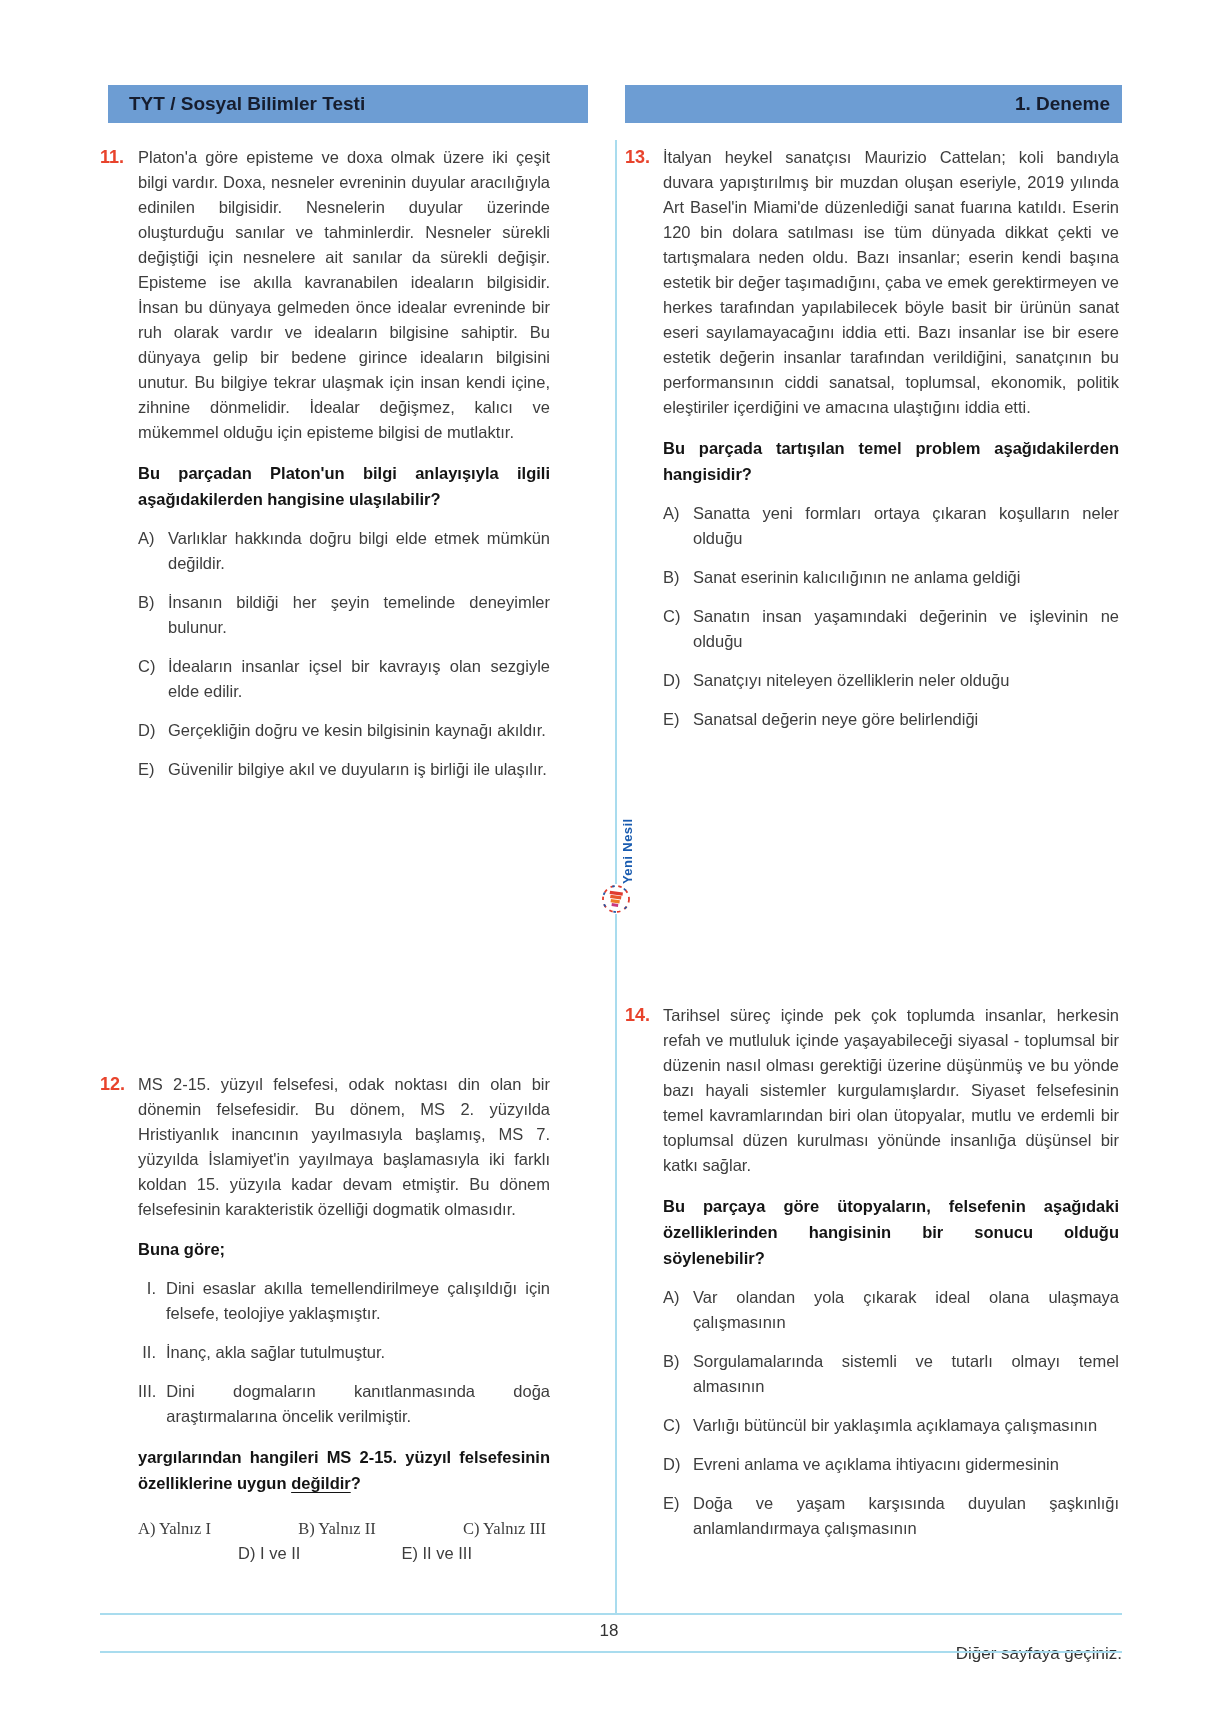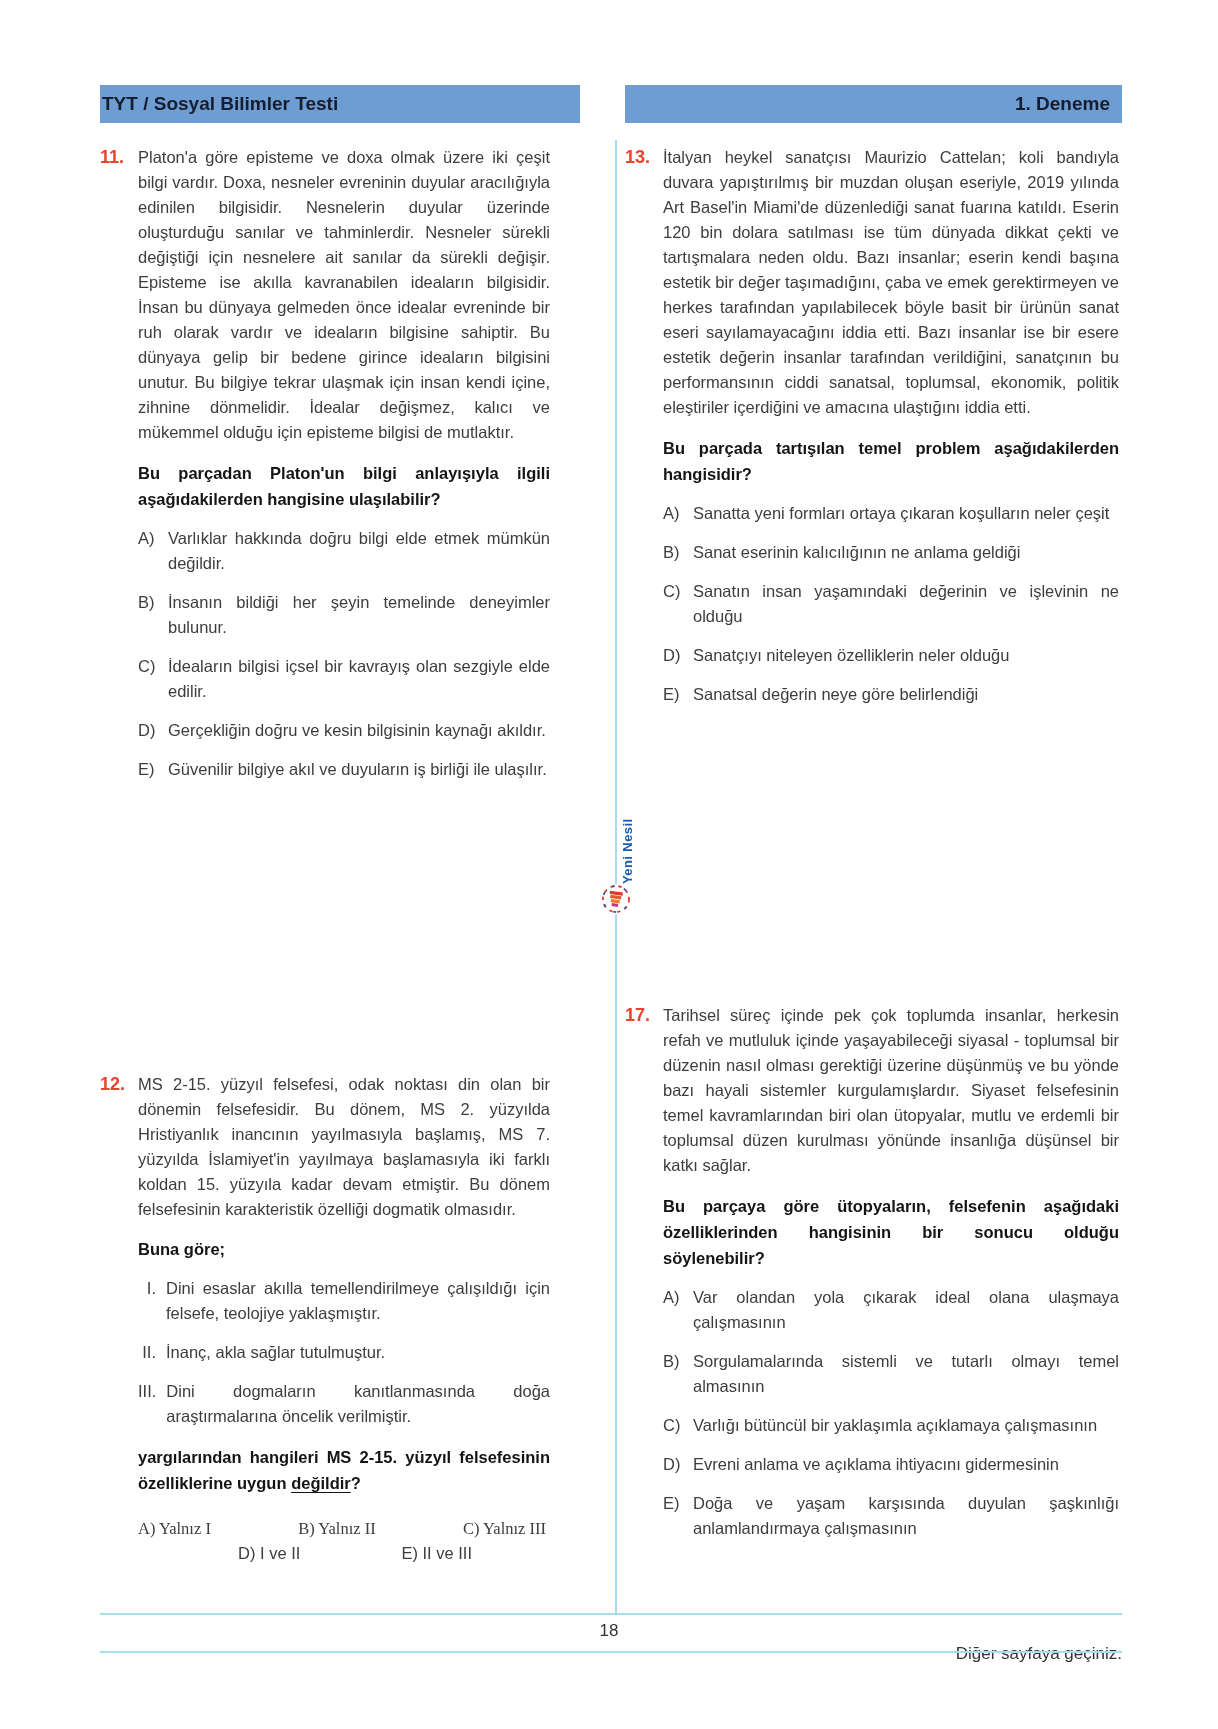--- a/index.html
+++ b/index.html
@@ -6,21 +6,21 @@
   body{
     width:1218px;height:1729px;position:relative;background:#ffffff;
     font-family:"Liberation Sans", sans-serif;color:#3d3d3d;overflow:hidden;
   }
   
   .hbar{
     position:absolute;top:85px;height:38px;background:#6d9dd3;
     display:flex;align-items:center;box-sizing:border-box;
     font-size:19px;font-weight:700;color:#161d2e;
   }
-  .hbar-left{left:100px;width:480px;padding-left:2px;}
+  .hbar-left{left:108px;width:480px;padding-left:21px;}
   .hbar-right{left:625px;width:497px;justify-content:flex-end;padding-right:12px;}
   
   .vdivider{position:absolute;left:615px;top:140px;width:2px;height:1473px;background:#a9dcee;}
   .logo-wrap{position:absolute;left:598px;top:820px;width:40px;height:100px;}
   .logo-text{
     position:absolute;left:22px;top:2px;height:62px;
     writing-mode:vertical-rl;transform:rotate(180deg);
     font-size:13px;font-weight:700;color:#1a5cb0;letter-spacing:.4px;white-space:nowrap;
   }
   .logo-emblem{position:absolute;left:3px;top:64px;width:30px;height:30px;background:#fff;border-radius:50%;}
@@ -96,21 +96,21 @@
       <div class="opt">
         <span class="opt-letter">A)</span>
         <span class="opt-text">Varlıklar hakkında doğru bilgi elde etmek mümkün değildir.</span>
       </div>
       <div class="opt">
         <span class="opt-letter">B)</span>
         <span class="opt-text">İnsanın bildiği her şeyin temelinde deneyimler bulunur.</span>
       </div>
       <div class="opt">
         <span class="opt-letter">C)</span>
-        <span class="opt-text">İdeaların bilgisi içsel bir kavrayış olan sezgiyle elde edilir.</span>
+        <span class="opt-text">İdeaların insanlar içsel bir kavrayış olan sezgiyle elde edilir.</span>
       </div>
       <div class="opt">
         <span class="opt-letter">D)</span>
         <span class="opt-text">Gerçekliğin doğru ve kesin bilgisinin kaynağı akıldır.</span>
       </div>
       <div class="opt">
         <span class="opt-letter">E)</span>
         <span class="opt-text">Güvenilir bilgiye akıl ve duyuların iş birliği ile ulaşılır.</span>
       </div>
     </div>
@@ -150,21 +150,21 @@
 </div>
 
 <div class="question" id="q13">
   <span class="q-num">13.</span>
   <div class="q-body">
     <div class="passage">İtalyan heykel sanatçısı Maurizio Cattelan; koli bandıyla duvara yapıştırılmış bir muzdan oluşan eseriyle, 2019 yılında Art Basel'in Miami'de düzenlediği sanat fuarına katıldı. Eserin 120 bin dolara satılması ise tüm dünyada dikkat çekti ve tartışmalara neden oldu. Bazı insanlar; eserin kendi başına estetik bir değer taşımadığını, çaba ve emek gerektirmeyen ve herkes tarafından yapılabilecek böyle basit bir ürünün sanat eseri sayılamayacağını iddia etti. Bazı insanlar ise bir esere estetik değerin insanlar tarafından verildiğini, sanatçının bu performansının ciddi sanatsal, toplumsal, ekonomik, politik eleştiriler içerdiğini ve amacına ulaştığını iddia etti.</div>
     <div class="prompt">Bu parçada tartışılan temel problem aşağıdakilerden hangisidir?</div>
     <div class="options">
       <div class="opt">
         <span class="opt-letter">A)</span>
-        <span class="opt-text">Sanatta yeni formları ortaya çıkaran koşulların neler çeşit</span>
+        <span class="opt-text">Sanatta yeni formları ortaya çıkaran koşulların neler olduğu</span>
       </div>
       <div class="opt">
         <span class="opt-letter">B)</span>
         <span class="opt-text">Sanat eserinin kalıcılığının ne anlama geldiği</span>
       </div>
       <div class="opt">
         <span class="opt-letter">C)</span>
         <span class="opt-text">Sanatın insan yaşamındaki değerinin ve işlevinin ne olduğu</span>
       </div>
       <div class="opt">
@@ -173,21 +173,21 @@
       </div>
       <div class="opt">
         <span class="opt-letter">E)</span>
         <span class="opt-text">Sanatsal değerin neye göre belirlendiği</span>
       </div>
     </div>
   </div>
 </div>
 
 <div class="question" id="q14">
-  <span class="q-num">17.</span>
+  <span class="q-num">14.</span>
   <div class="q-body">
     <div class="passage">Tarihsel süreç içinde pek çok toplumda insanlar, herkesin refah ve mutluluk içinde yaşayabileceği siyasal - toplumsal bir düzenin nasıl olması gerektiği üzerine düşünmüş ve bu yönde bazı hayali sistemler kurgulamışlardır. Siyaset felsefesinin temel kavramlarından biri olan ütopyalar, mutlu ve erdemli bir toplumsal düzen kurulması yönünde insanlığa düşünsel bir katkı sağlar.</div>
     <div class="prompt">Bu parçaya göre ütopyaların, felsefenin aşağıdaki özelliklerinden hangisinin bir sonucu olduğu söylenebilir?</div>
     <div class="options">
       <div class="opt">
         <span class="opt-letter">A)</span>
         <span class="opt-text">Var olandan yola çıkarak ideal olana ulaşmaya çalışmasının</span>
       </div>
       <div class="opt">
         <span class="opt-letter">B)</span>

